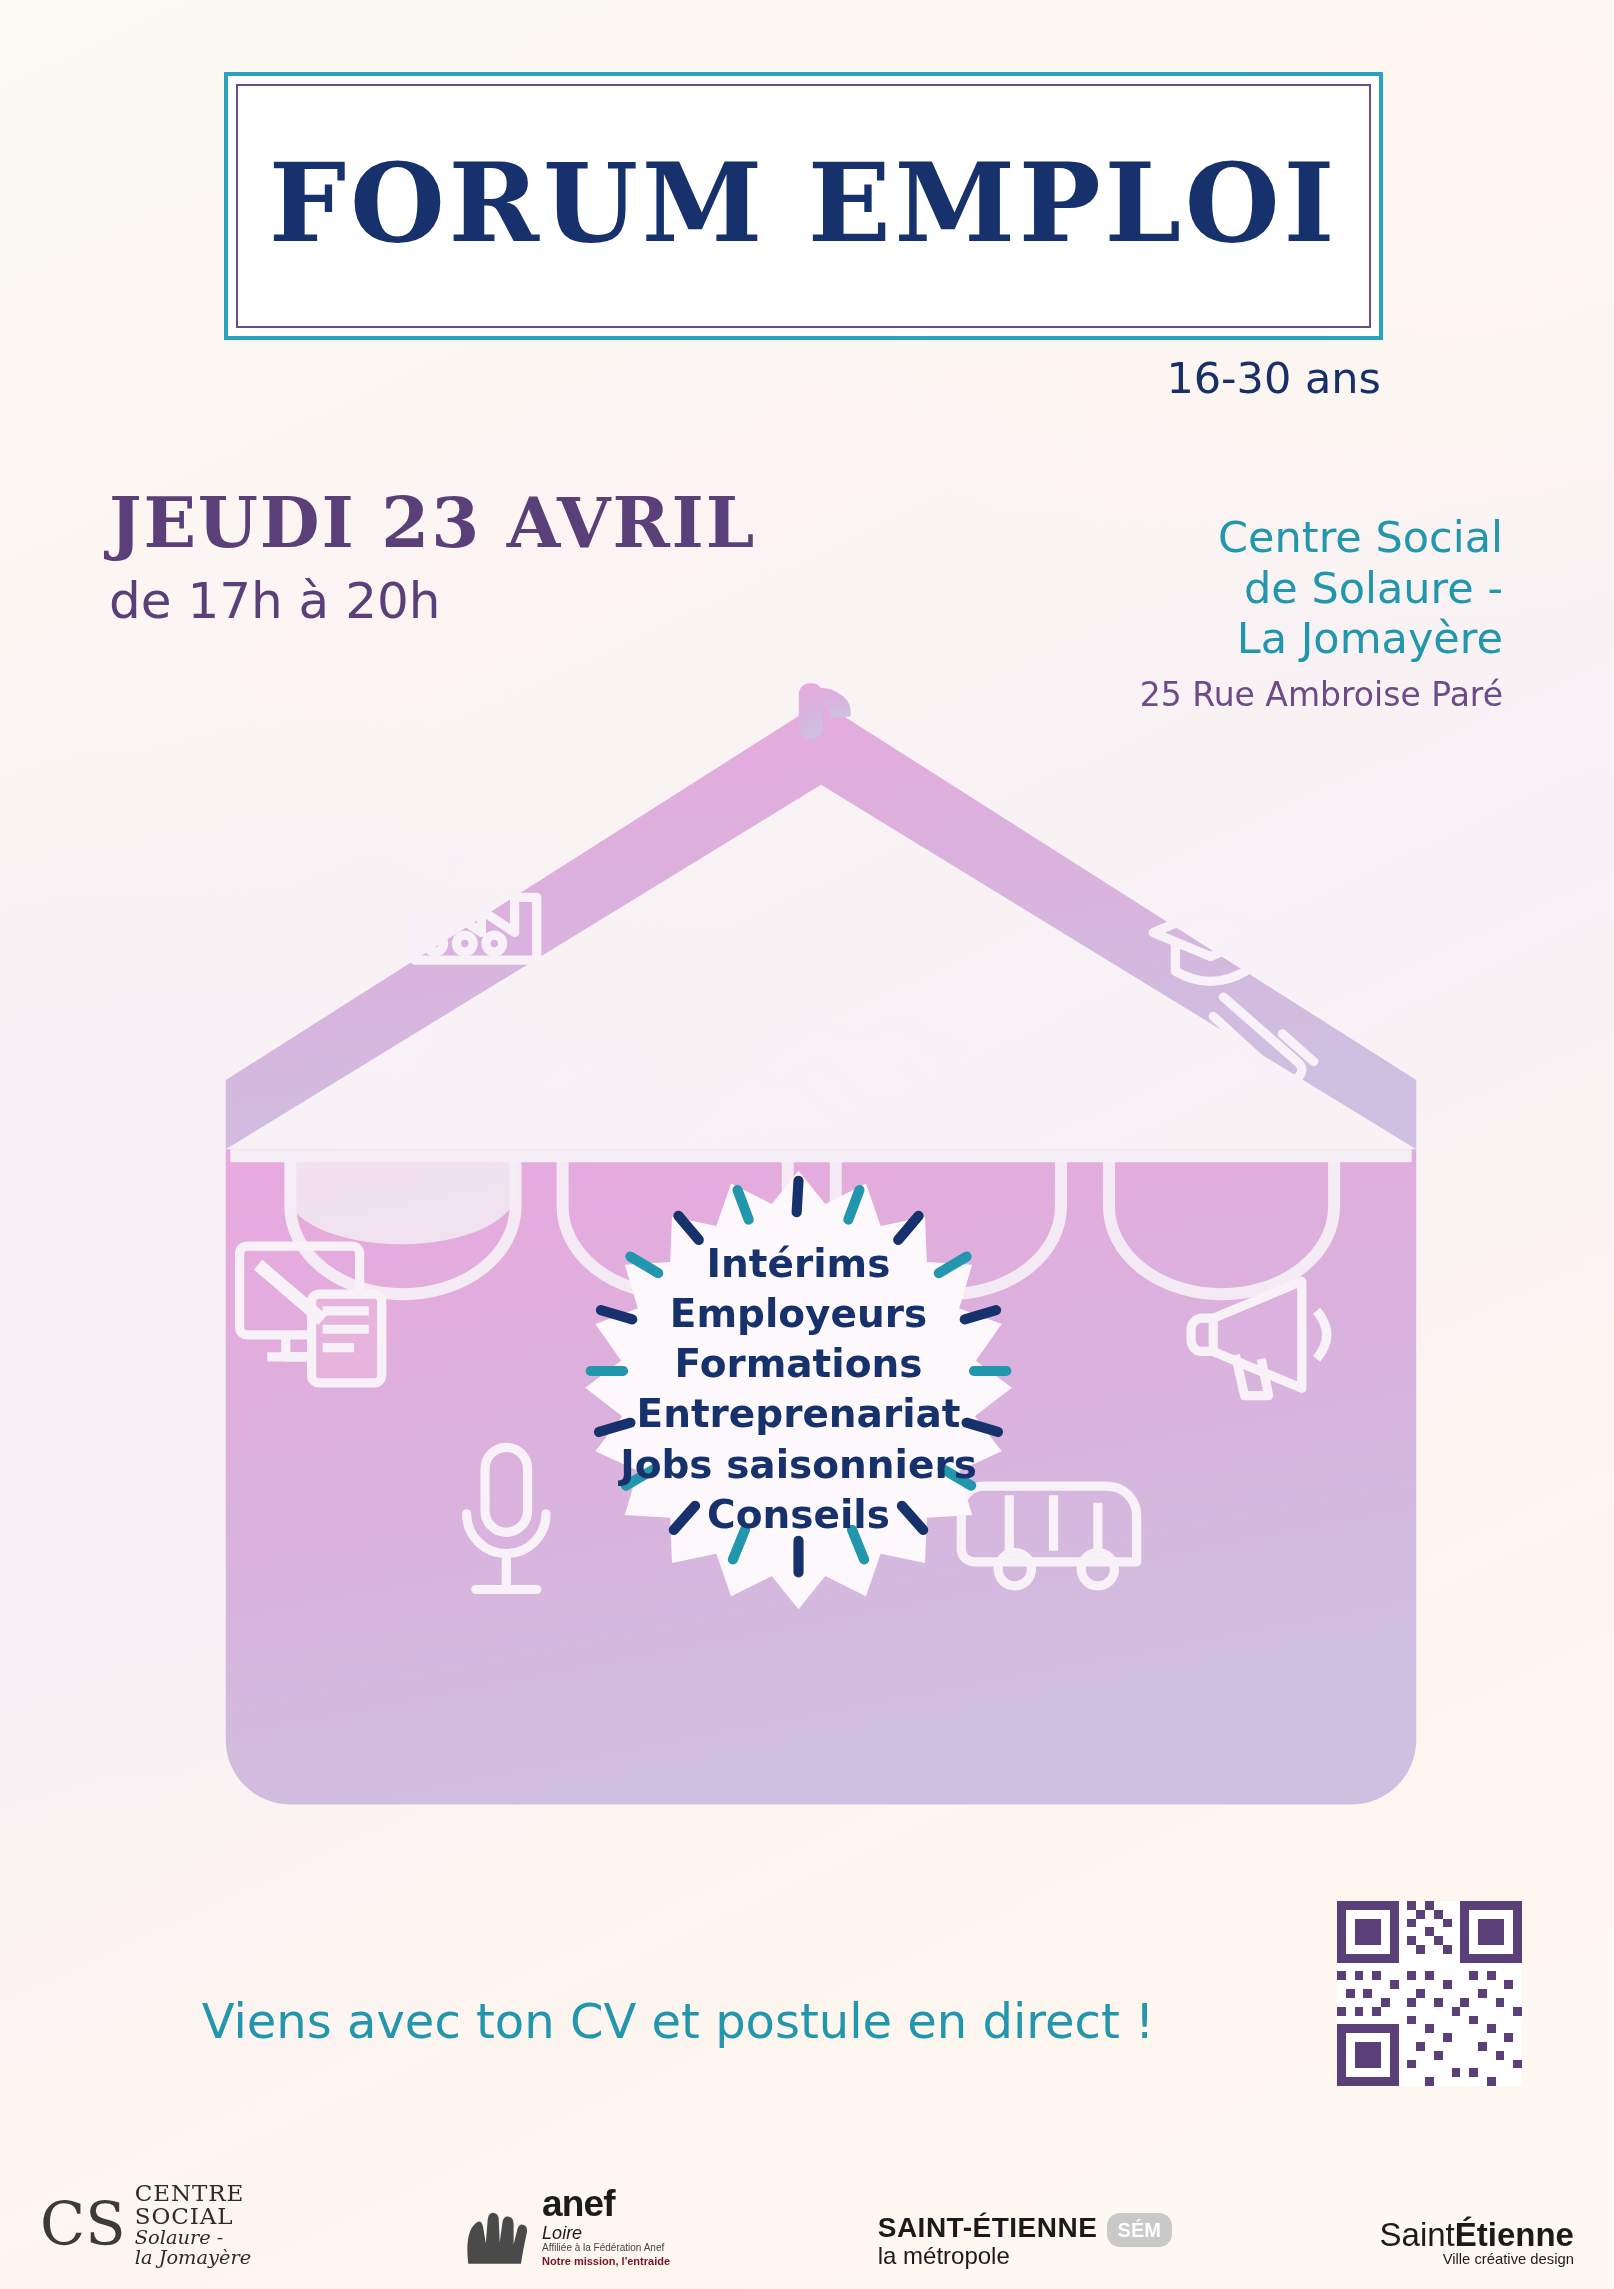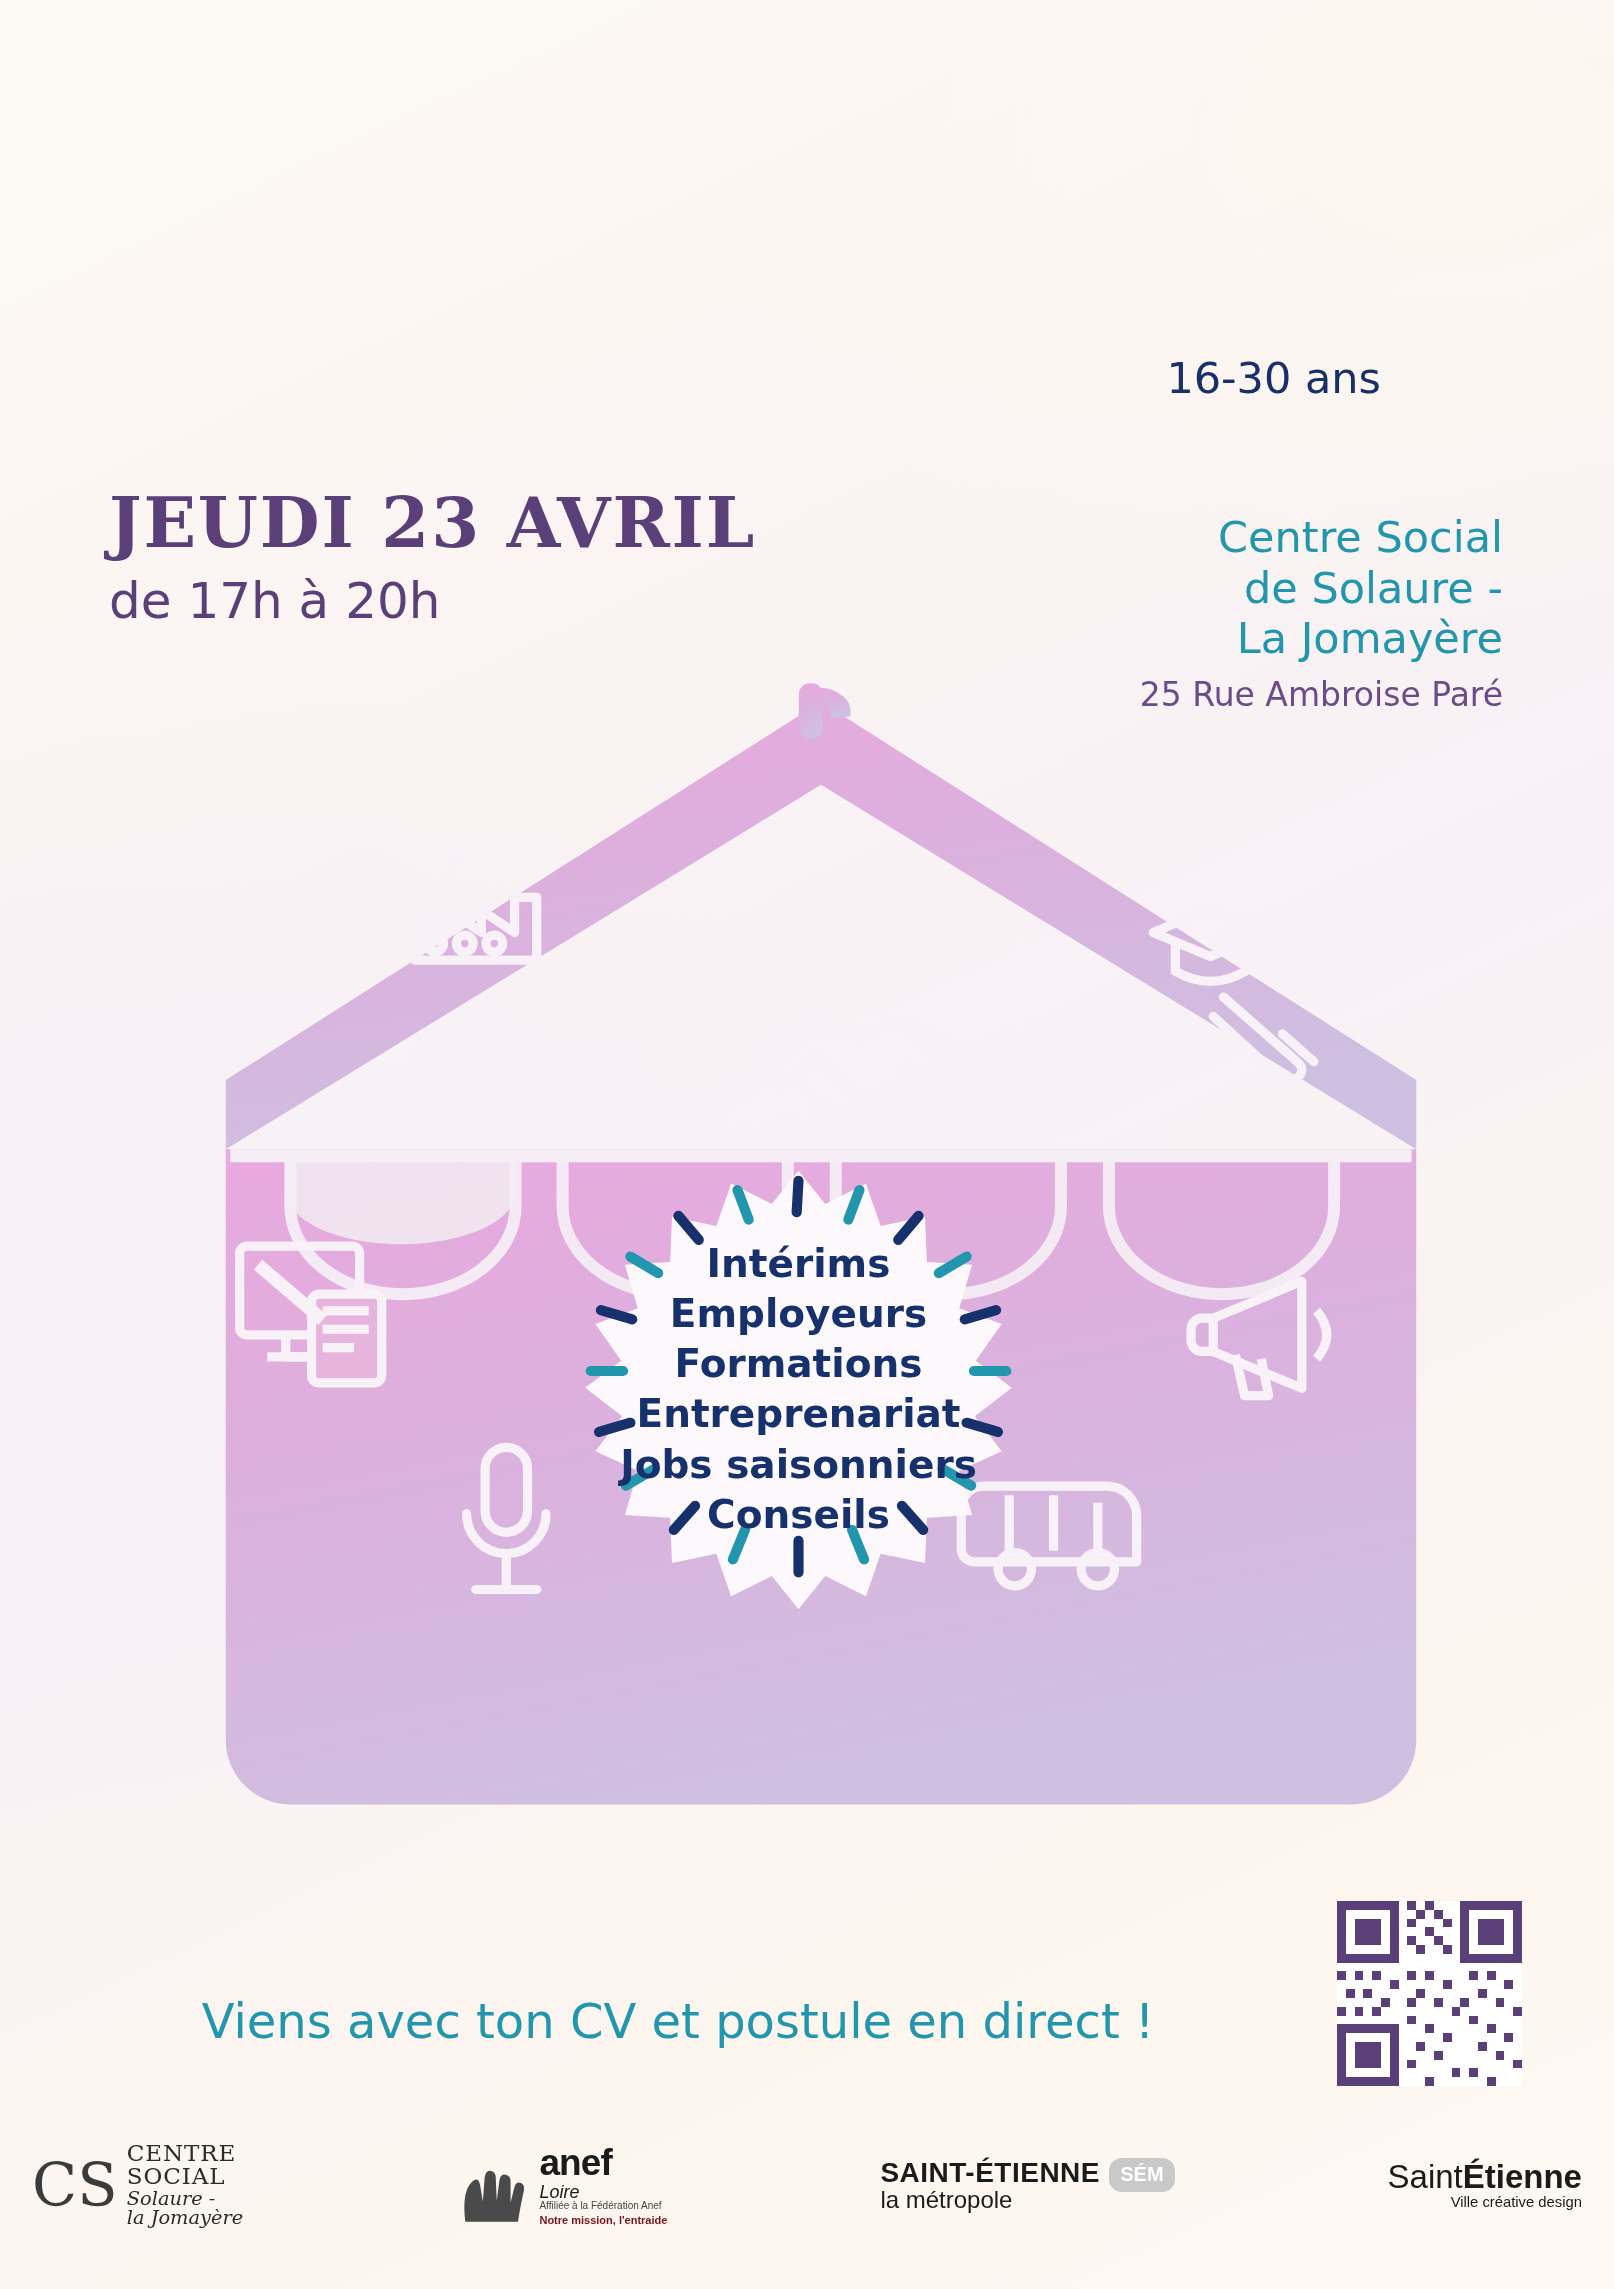--- a/index.html
+++ b/index.html
@@ -160,23 +160,23 @@
   }
   .qr svg { display: block; }
 
   
   .logos {
     position: absolute;
     left: 0; right: 0;
     bottom: 22px;
     height: 166px;
     display: flex;
-    align-items: center;
+    align-items: flex-end;
     justify-content: space-between;
-    padding: 0 32px;
+    padding: 0 40px;
   }
   .logo { display: flex; align-items: center; gap: 9.2px; }
   .logo-cs-mark {
     font-family: "DejaVu Serif", serif;
     font-size: 59px;
     color: #3b3b3b;
     line-height: 1;
   }
   .logo-cs-text {
     font-family: "DejaVu Serif", serif;
@@ -210,20 +210,25 @@
   .logo-ste-text { line-height: 1.05; color: #1b1b1b; }
   .logo-ste-text .v1 { font-size: 33px; }
   .logo-ste-text .v1 b { font-weight: bold; }
   .logo-ste-text .v2 { font-size: 14.8px; text-align: right; }
 </style>
 </head>
 <body>
 
 <div class="poster">
 
+  <div class="title-frame">
+    <div class="title-frame-inner">
+      <div class="title-text">FORUM EMPLOI</div>
+    </div>
+  </div>
   <div class="subtitle-age">16-30 ans</div>
 
   <div class="date-block">
     <div class="date-main">JEUDI 23 AVRIL</div>
     <div class="date-hours">de 17h à 20h</div>
   </div>
 
   <div class="venue-block">
     <div class="venue-name">
       <div>Centre Social</div>

